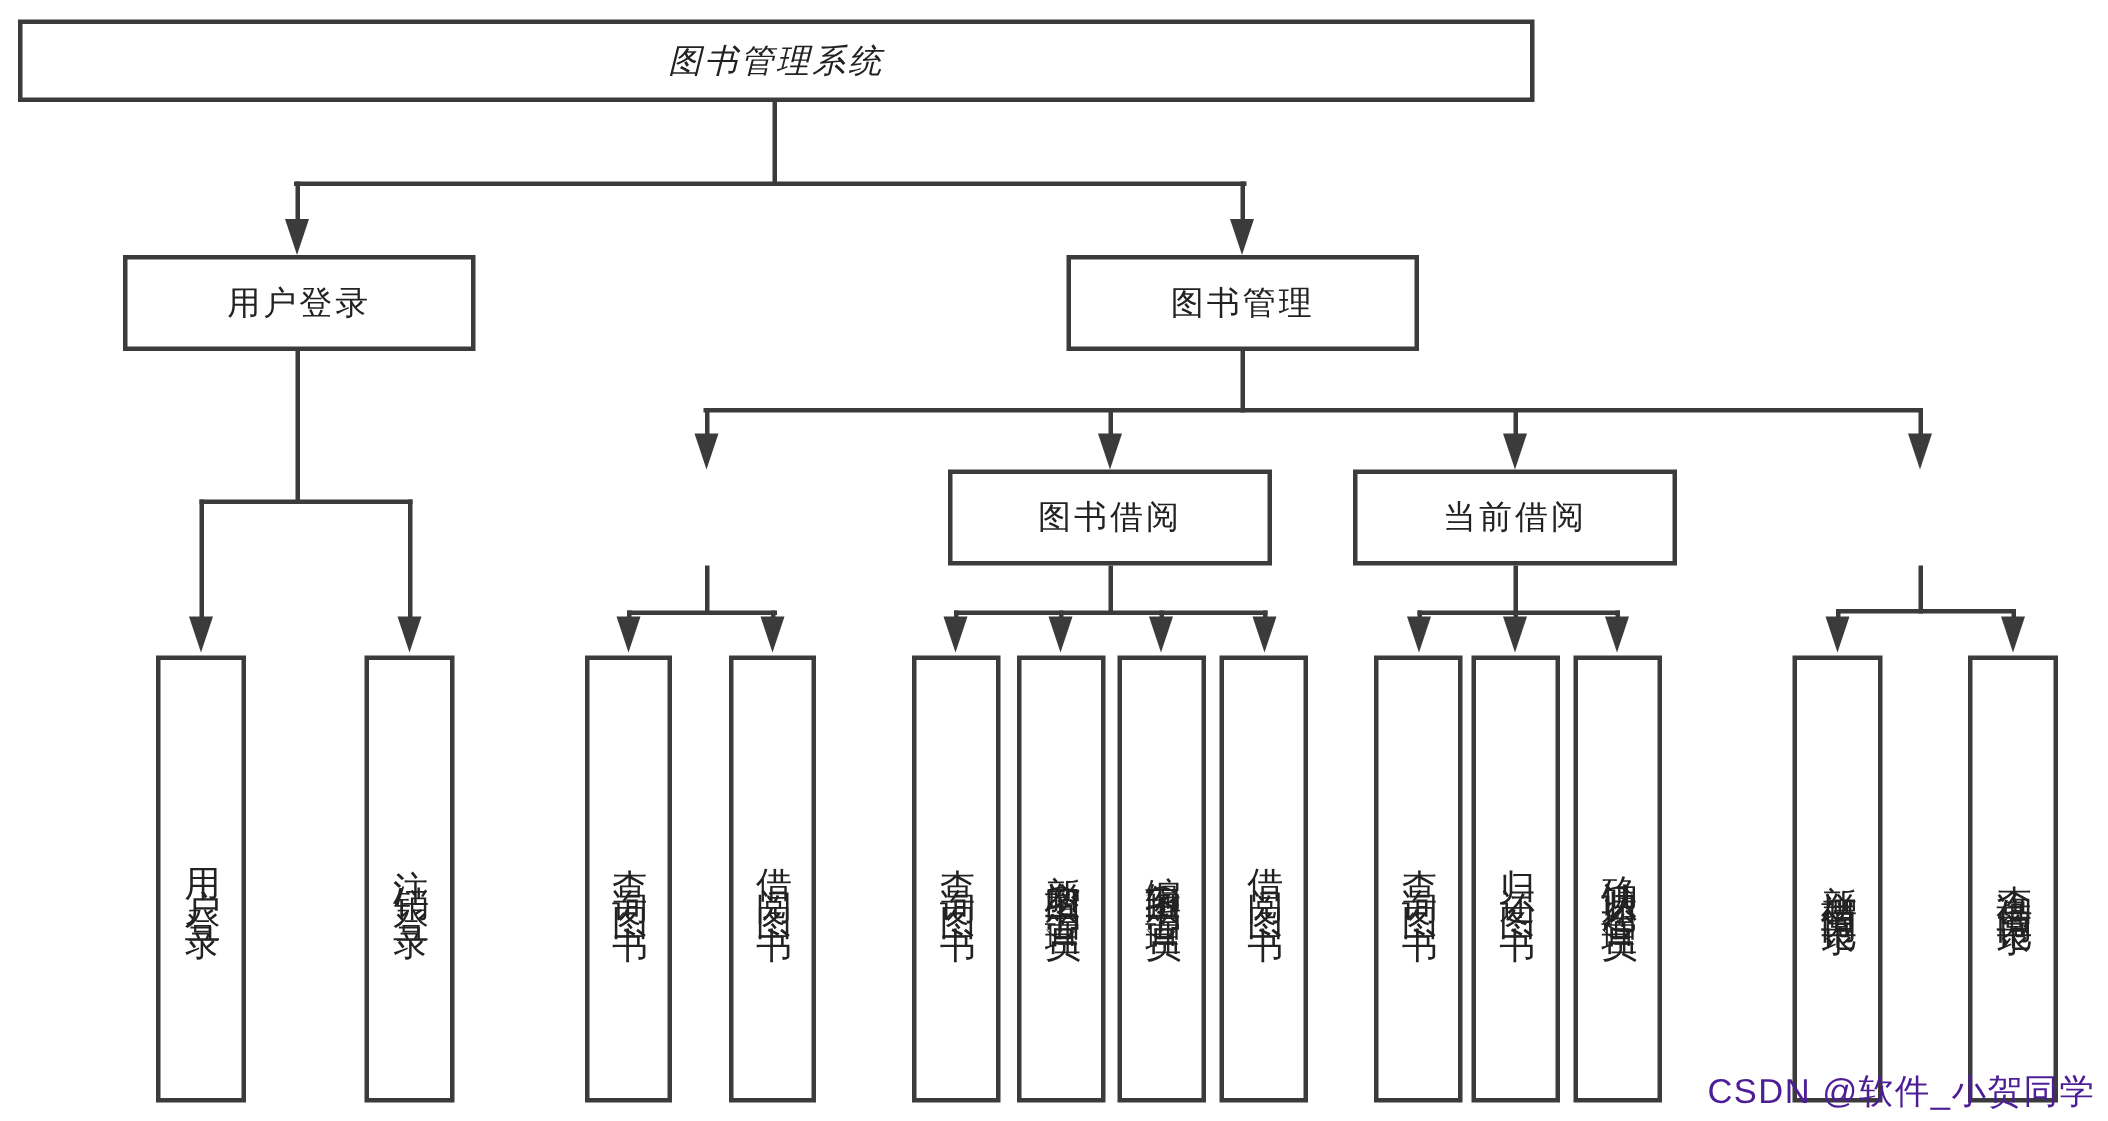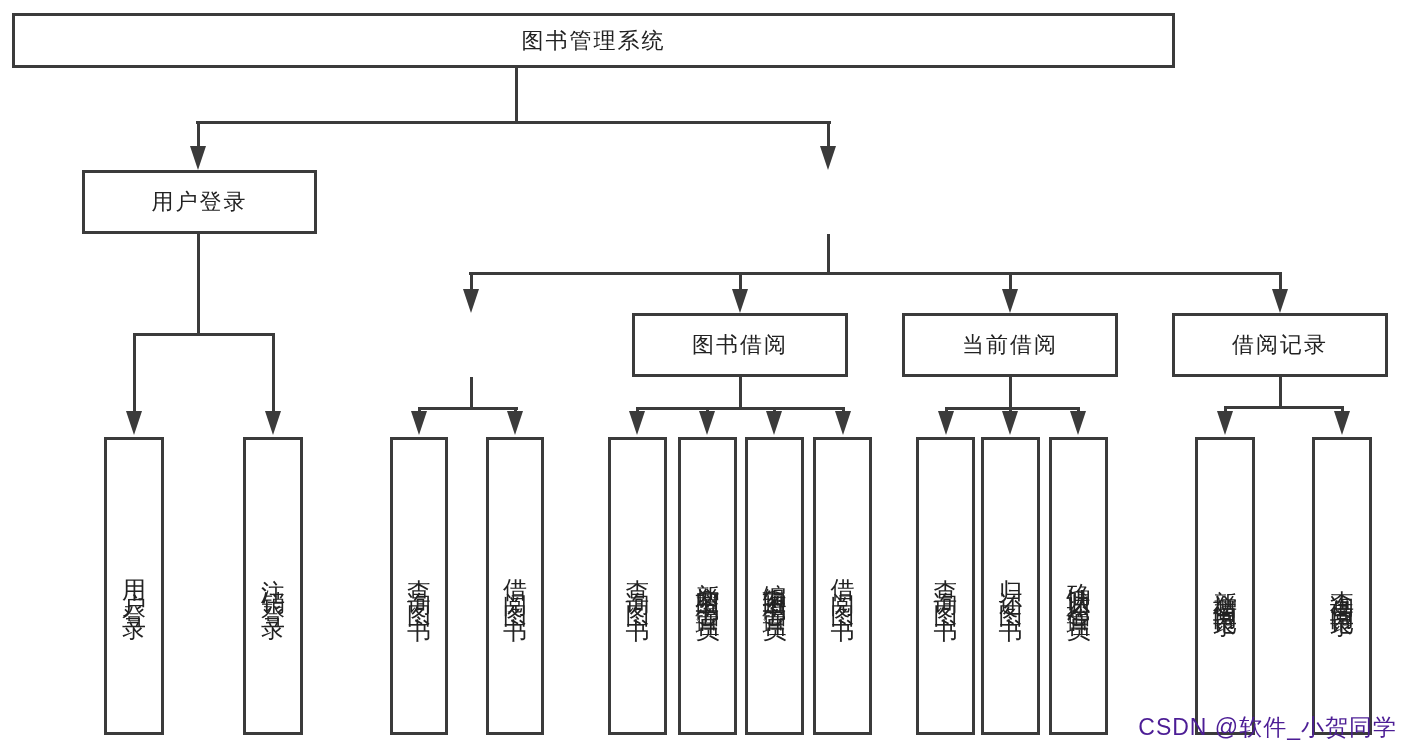--- a/index.html
+++ b/index.html
@@ -52,41 +52,41 @@
     letter-spacing:1px;
     color:#4c1d95;
     white-space:nowrap;
   }
 </style>
 </head>
 <body>
 
 <div id="stage">
 
-  <div class="box" style="left:12px;top:13px;width:1163px;height:55px;">
+  <div class="box" style="left:12px;top:13px;width:1011px;height:55px;font-style:italic;">
     <span class="hlabel">图书管理系统</span>
   </div>
 
   <div class="box" style="left:82px;top:170px;width:235px;height:64px;">
     <span class="hlabel">用户登录</span>
   </div>
 
+  <div class="box" style="left:711px;top:170px;width:235px;height:64px;">
+    <span class="hlabel">图书管理</span>
+  </div>
 
 
   <div class="box" style="left:902px;top:313px;width:216px;height:64px;">
     <span class="hlabel">当前借阅</span>
   </div>
 
   <div class="box" style="left:632px;top:313px;width:216px;height:64px;">
     <span class="hlabel">图书借阅</span>
   </div>
 
-  <div class="box" style="left:1172px;top:313px;width:216px;height:64px;">
-    <span class="hlabel">借阅记录</span>
-  </div>
 
   <div class="box leaf" style="left:104px;">
     <span class="vtext sp-wide">用户登录</span>
   </div>
 
   <div class="box leaf" style="left:243px;">
     <span class="vtext sp-wide">注销登录</span>
   </div>
 
   <div class="box leaf" style="left:390px;width:58px;">

